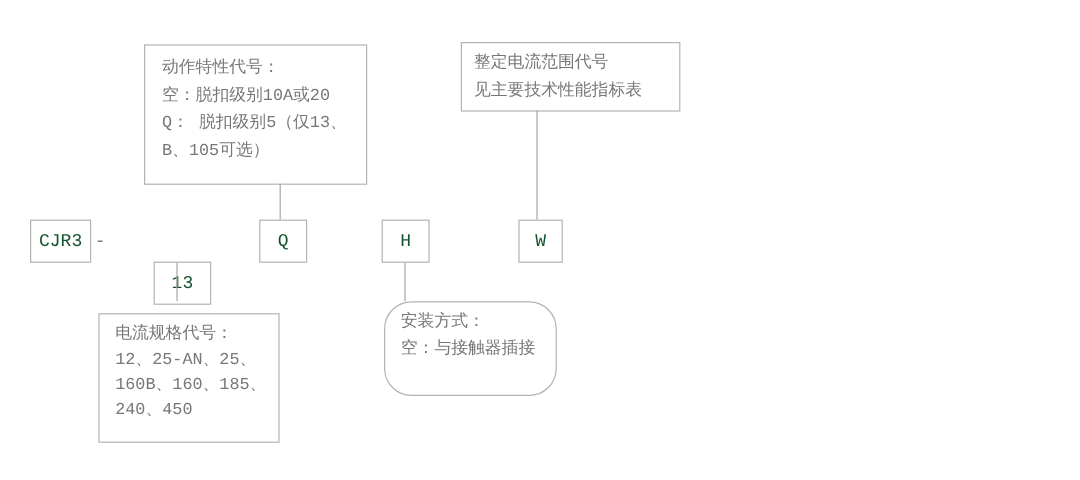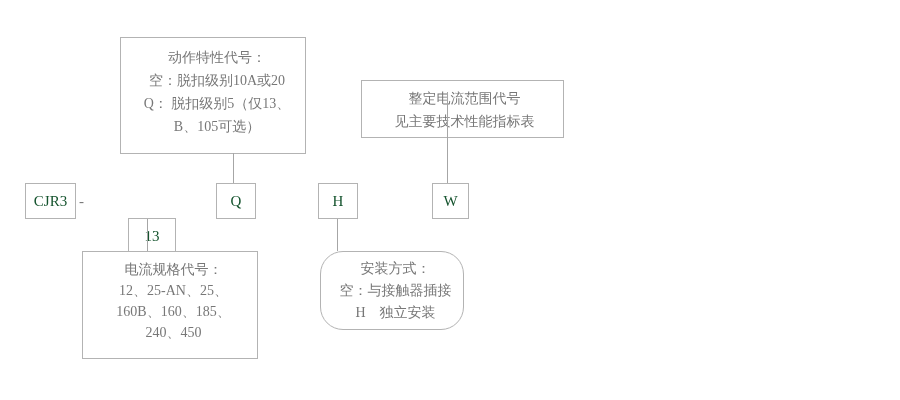--- a/index.html
+++ b/index.html
@@ -5,40 +5,39 @@
   html, body {
     margin: 0;
     padding: 0;
     background: #ffffff;
   }
   .canvas {
     position: relative;
     width: 900px;
     height: 400px;
     background: #ffffff;
-    font-family: Liberation Serif, serif;
+    font-family: Liberation Mono, monospace;
     color: #777777;
     overflow: hidden;
-    text-align: center;
   }
   .callout {
     position: absolute;
     border: 1px solid #b3b3b3;
     background: #ffffff;
     box-sizing: border-box;
     font-size: 14px;
     color: #777777;
   }
   .callout .line {
     display: block;
     white-space: nowrap;
   }
   .callout-top-left   { left: 120px; top: 37px;  width: 186px; height: 117px; padding: 8px 6px 0 14px; line-height: 23px; }
-  .callout-top-right  { left: 361px; top: 35px;  width: 203px; height: 58px;  padding: 6px 6px 0 10px; line-height: 23px; margin-top: 45px; }
-  .callout-bottom-left{ left: 82px;  top: 251px; width: 176px; height: 108px; padding: 7px 6px 0 13px; line-height: 21px; }
+  .callout-top-right  { left: 384px; top: 35px;  width: 183px; height: 58px;  padding: 6px 6px 0 10px; line-height: 23px; }
+  .callout-bottom-left{ left: 82px;  top: 261px; width: 151px; height: 108px; padding: 7px 6px 0 13px; line-height: 21px; }
   .callout-bottom-right{ left: 320px; top: 251px; width: 144px; height: 79px; padding: 6px 6px 0 13px; line-height: 22px; border-radius: 23px; }
   .code-box {
     position: absolute;
     border: 1px solid #b3b3b3;
     background: #ffffff;
     box-sizing: border-box;
     display: flex;
     align-items: center;
     justify-content: center;
     font-size: 15px;
@@ -103,16 +102,15 @@
   <div class="callout callout-bottom-left">
     <span class="line">电流规格代号：</span>
     <span class="line">12、25-AN、25、</span>
     <span class="line">160B、160、185、</span>
     <span class="line">240、450</span>
   </div>
 
   <div class="callout callout-bottom-right">
     <span class="line">安装方式：</span>
     <span class="line">空：与接触器插接</span>
-    <span class="line">H　独立安装</span>
   </div>
 
 </div>
 
 </body></html>

